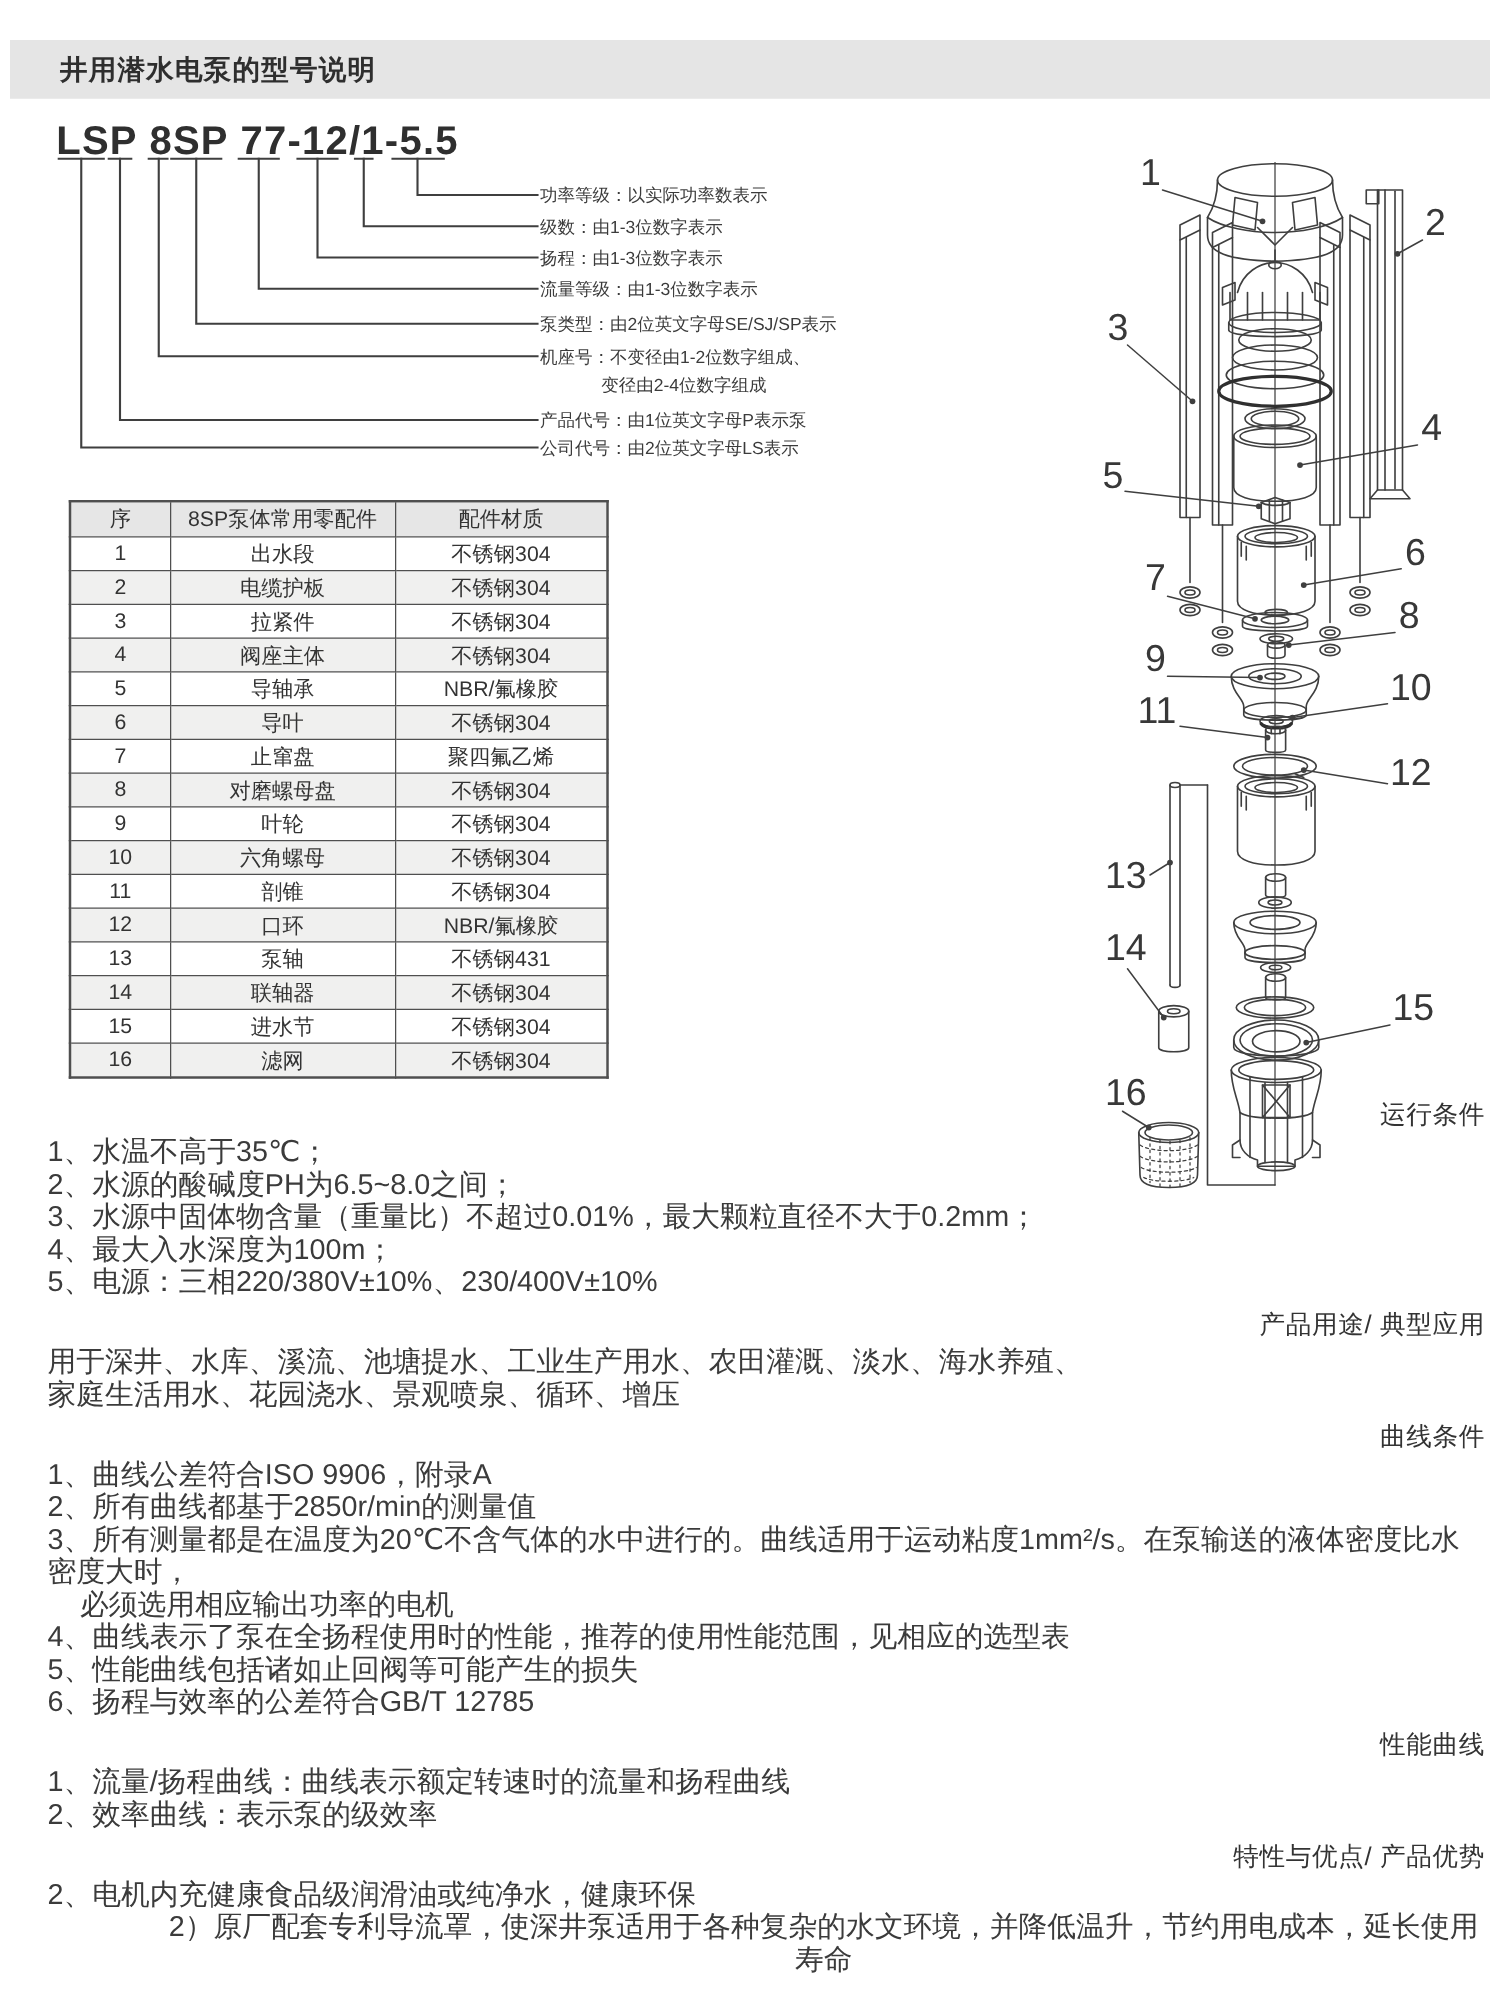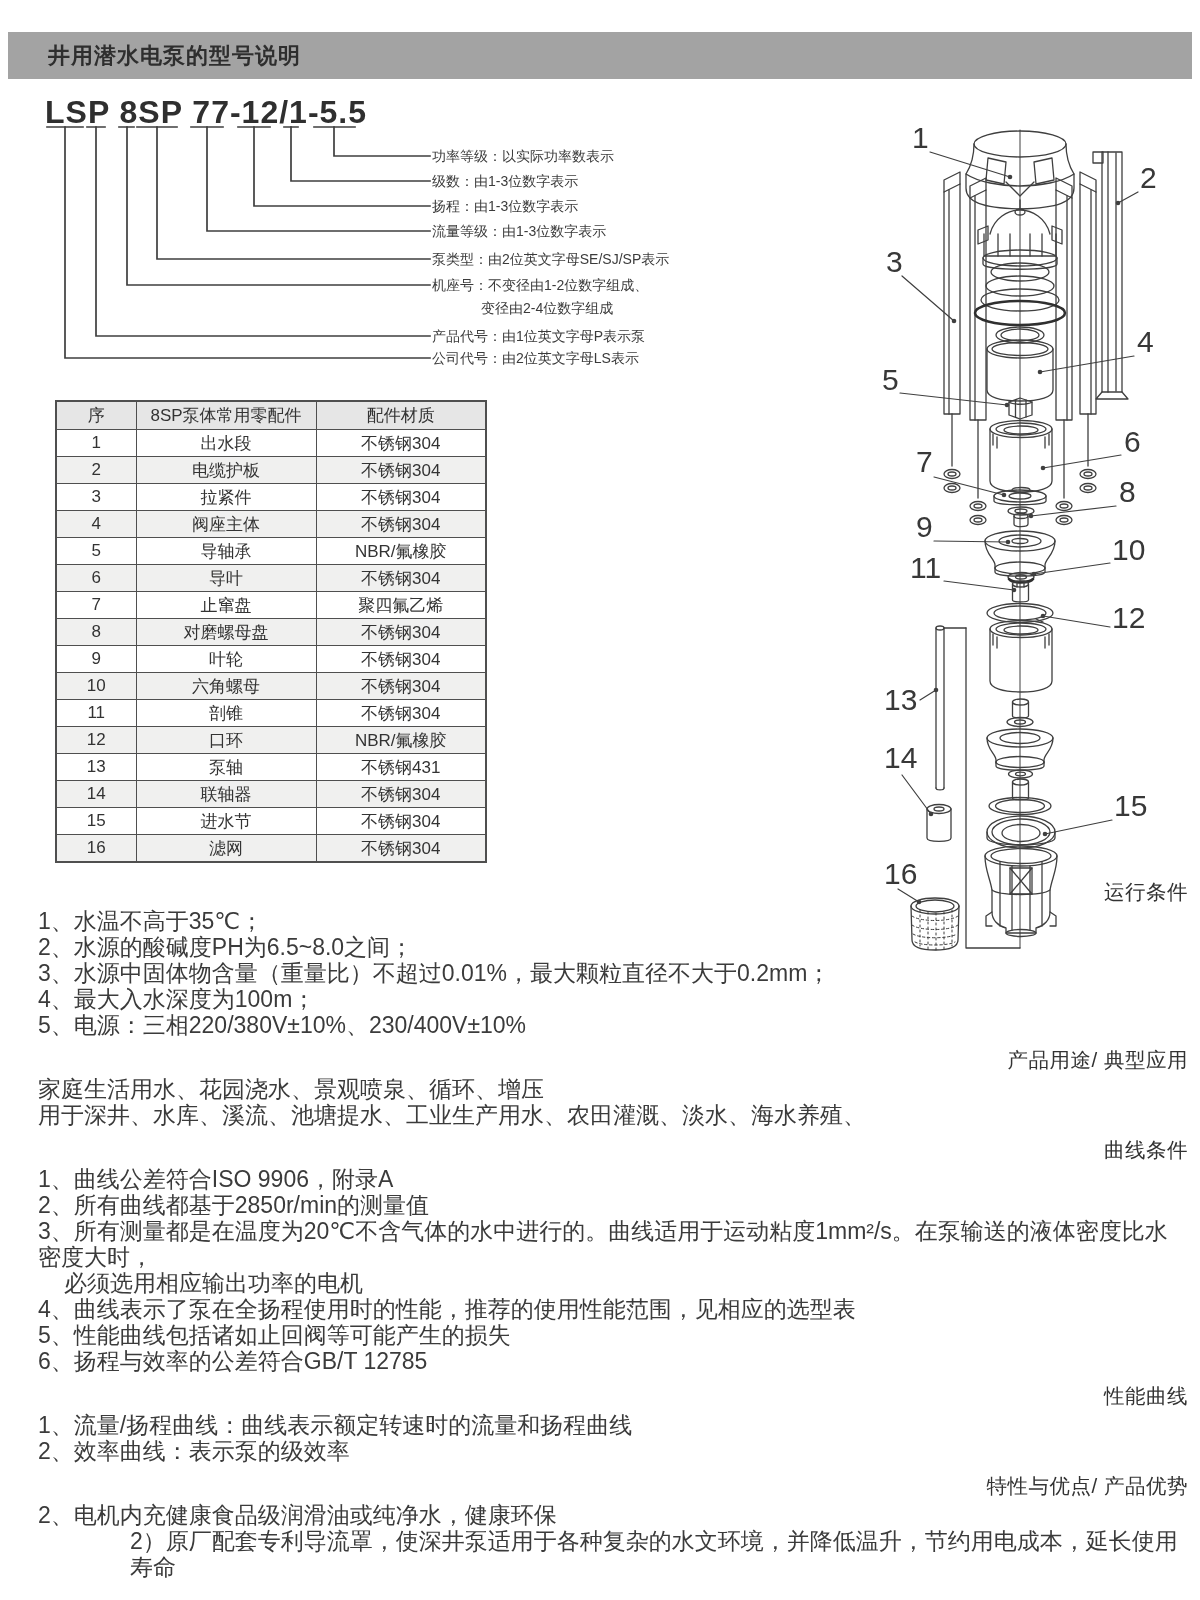--- a/index.html
+++ b/index.html
@@ -3,21 +3,21 @@
 <meta charset="utf-8">
 <style>
   html,body{margin:0;padding:0;}
   body{
     width:1200px;height:1600px;position:relative;background:#ffffff;
     font-family:"Liberation Sans","DejaVu Sans",sans-serif;color:#3b3b3b;
     overflow:hidden;
   }
   .header-bar{
     position:absolute;left:8px;top:32px;width:1184px;height:47px;
-    background:#a3a3a3;display:flex;align-items:center;
+    background:#e5e5e5;display:flex;align-items:center;
   }
   .header-bar .title{
     margin-left:40px;font-size:22px;font-weight:bold;color:#2e2e2e;letter-spacing:1px;
   }
   .model-box{position:absolute;left:0;top:0;width:1200px;height:380px;}
   .model-code{
     position:absolute;left:45px;top:94px;font-size:32px;font-weight:600;
     color:#2f2f2f;letter-spacing:1px;white-space:nowrap;
   }
   .model-tree{position:absolute;left:40px;top:118px;}
@@ -37,21 +37,21 @@
   table.parts col.c1{width:80px;} table.parts col.c2{width:180px;} table.parts col.c3{width:170px;}
   table.parts tr:nth-child(even) td{background:#f0f0ef;}
   .diagram{position:absolute;left:840px;top:100px;}
   .sections{position:absolute;left:38px;top:870px;width:1150px;}
   .sec-h{
     font-size:20.5px;font-weight:normal;color:#333;line-height:24px;
     margin-top:10px;margin-bottom:4px;letter-spacing:0.5px;text-align:right;
   }
   .sec-l{font-size:23px;line-height:26px;color:#3b3b3b;}
   .sec-l.i1{padding-left:26px;}
-  .sec-l.i2{padding-left:92px;}
+  .sec-l.i2{padding-left:92px;text-align:center;}
   .dline{stroke:#3f3f3f;fill:none;stroke-width:1.3;stroke-linejoin:round;stroke-linecap:round;}
   .dthick{stroke:#2f2f2f;fill:none;stroke-width:2.6;stroke-linecap:round;}
   .dlabel{font-size:30px;fill:#383838;}
   .dmesh{stroke:#3f3f3f;fill:none;stroke-width:1;}
 </style>
 </head>
 <body>
 
 <div class="header-bar">
   <div class="title">井用潜水电泵的型号说明</div>
@@ -459,22 +459,22 @@
 </svg>
 
 <div class="sections">
     <div class="sec-h">运行条件</div>
     <div class="sec-l i0">1、水温不高于35℃；</div>
     <div class="sec-l i0">2、水源的酸碱度PH为6.5~8.0之间；</div>
     <div class="sec-l i0">3、水源中固体物含量（重量比）不超过0.01%，最大颗粒直径不大于0.2mm；</div>
     <div class="sec-l i0">4、最大入水深度为100m；</div>
     <div class="sec-l i0">5、电源：三相220/380V±10%、230/400V±10%</div>
     <div class="sec-h">产品用途/ 典型应用</div>
+    <div class="sec-l i0">用于深井、水库、溪流、池塘提水、工业生产用水、农田灌溉、淡水、海水养殖、</div>
     <div class="sec-l i0">家庭生活用水、花园浇水、景观喷泉、循环、增压</div>
-    <div class="sec-l i0">用于深井、水库、溪流、池塘提水、工业生产用水、农田灌溉、淡水、海水养殖、</div>
     <div class="sec-h">曲线条件</div>
     <div class="sec-l i0">1、曲线公差符合ISO 9906，附录A</div>
     <div class="sec-l i0">2、所有曲线都基于2850r/min的测量值</div>
     <div class="sec-l i0">3、所有测量都是在温度为20℃不含气体的水中进行的。曲线适用于运动粘度1mm²/s。在泵输送的液体密度比水密度大时，</div>
     <div class="sec-l i1">必须选用相应输出功率的电机</div>
     <div class="sec-l i0">4、曲线表示了泵在全扬程使用时的性能，推荐的使用性能范围，见相应的选型表</div>
     <div class="sec-l i0">5、性能曲线包括诸如止回阀等可能产生的损失</div>
     <div class="sec-l i0">6、扬程与效率的公差符合GB/T 12785</div>
     <div class="sec-h">性能曲线</div>
     <div class="sec-l i0">1、流量/扬程曲线：曲线表示额定转速时的流量和扬程曲线</div>

